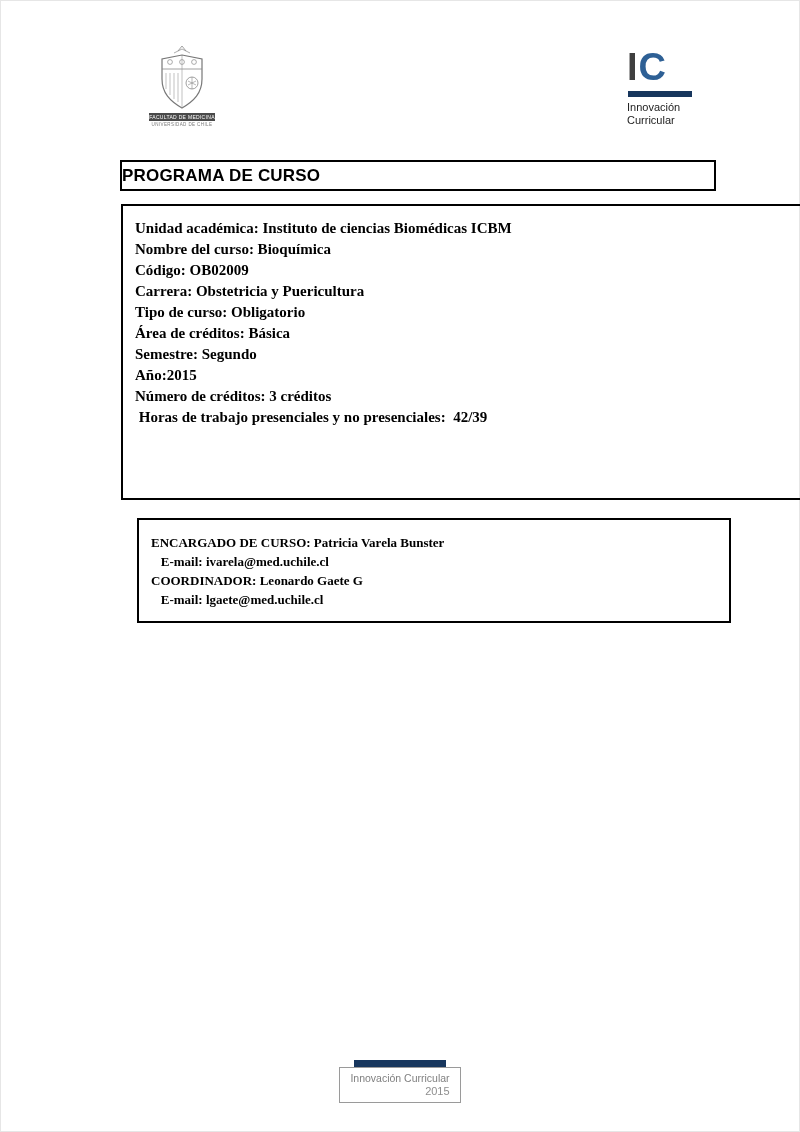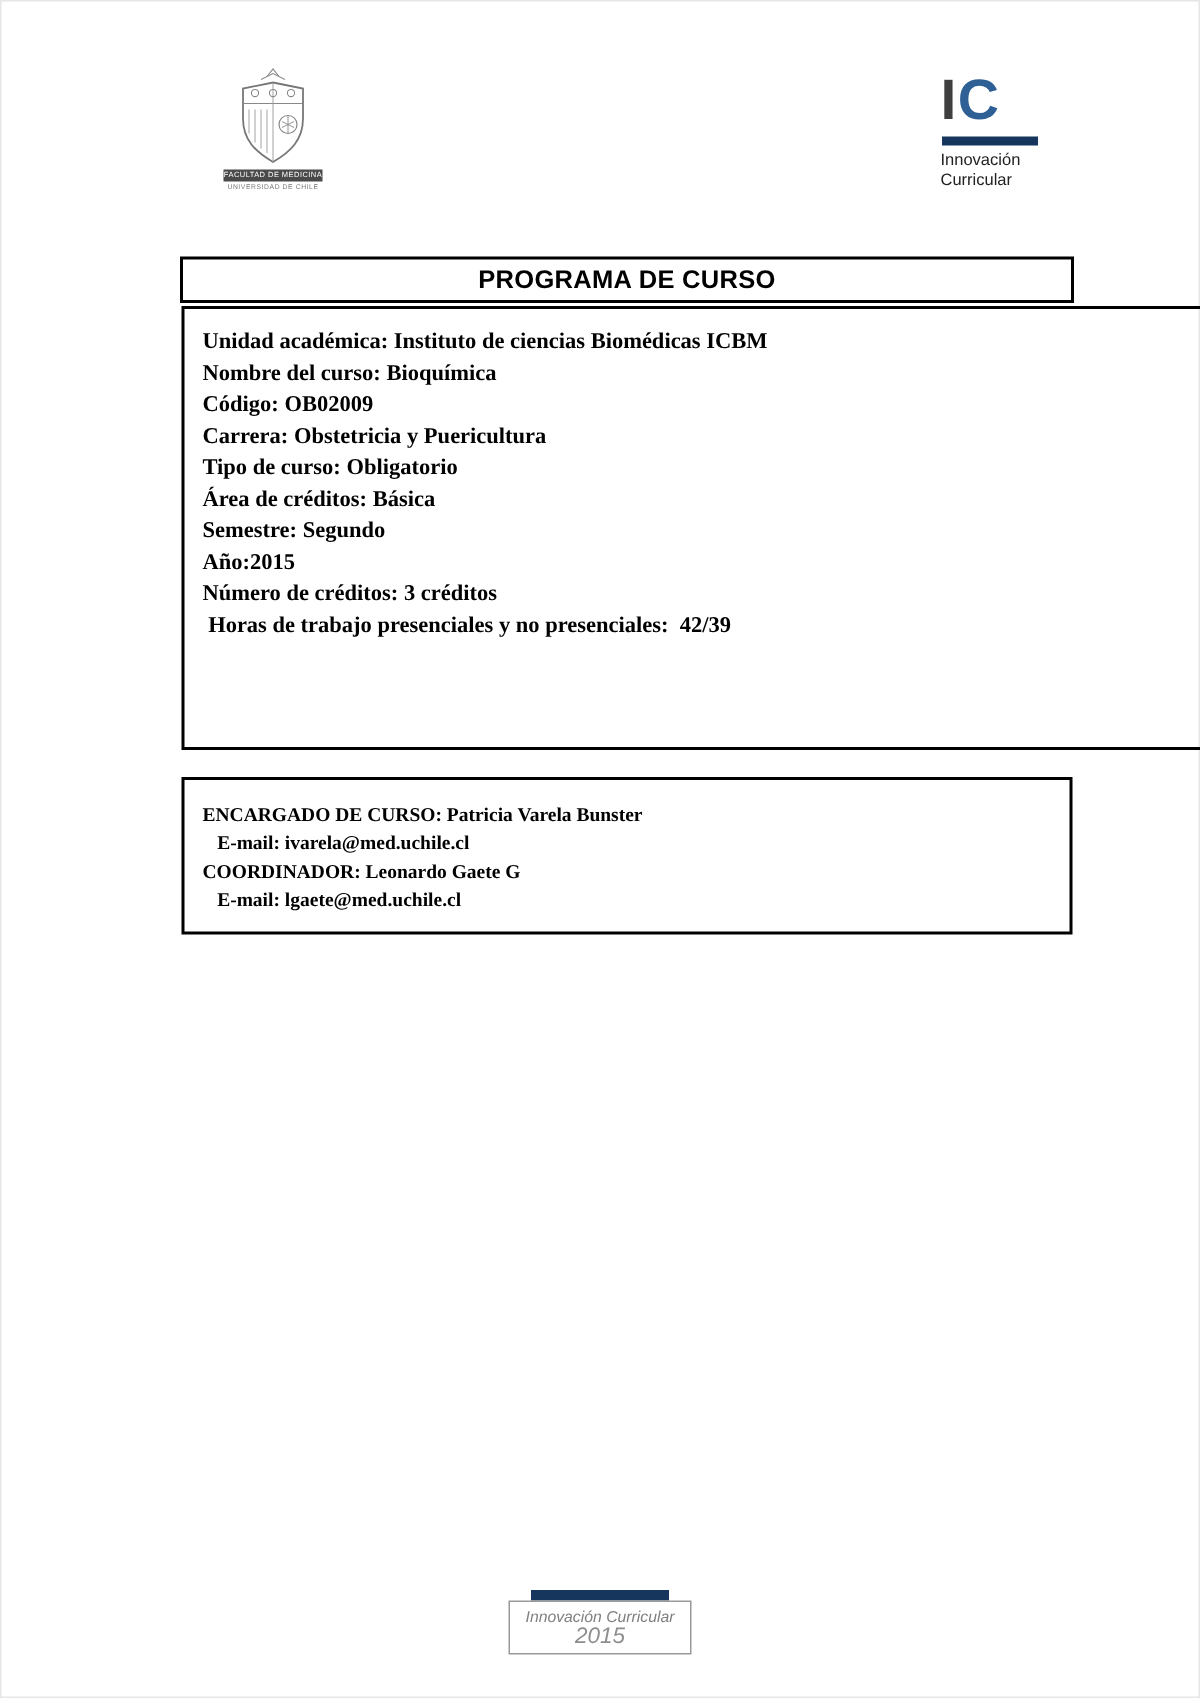--- a/index.html
+++ b/index.html
@@ -75,27 +75,27 @@
     margin-top: 4px;
     font-size: 11px;
     line-height: 13px;
     color: #222;
   }
 
   
   .title-box {
     position: absolute;
     left: 119px;
-    top: 170px;
+    top: 159px;
     width: 596px;
     height: 31px;
     border: 2px solid #000;
     display: flex;
     align-items: center;
-    justify-content: center;
+    justify-content: flex-start;
   }
   .title-box .title {
     font-family: "Liberation Sans", sans-serif;
     font-weight: bold;
     font-size: 17px;
     letter-spacing: 0.2px;
   }
 
   
   .course-box {
@@ -110,21 +110,21 @@
   .course-line {
     font-size: 15px;
     font-weight: bold;
     line-height: 21px;
     white-space: pre-wrap;
   }
 
   
   .staff-box {
     position: absolute;
-    left: 120px;
+    left: 136px;
     top: 517px;
     width: 594px;
     min-height: 104px;
     border: 2px solid #000;
     padding: 13px 12px 12px 12px;
   }
   .staff-line {
     font-size: 13px;
     font-weight: bold;
     line-height: 19px;
@@ -144,31 +144,30 @@
   }
   .footer-bar {
     width: 92px;
     height: 7px;
     background: #17365d;
   }
   .footer-box {
     margin-top: 0px;
     border: 1px solid #9a9a9a;
     padding: 4px 10px 5px 10px;
-    text-align: center;
+    text-align: right;
     min-width: 104px;
-    font-style: italic;
   }
   .footer-line1 {
     font-size: 10.5px;
     line-height: 13px;
     color: #808080;
   }
   .footer-line2 {
-    font-size: 15px;
+    font-size: 11px;
     line-height: 12px;
     color: #8e8e8e;
   }
 </style>
 </head>
 <body>
 
 <div class="page">
 
   <div class="crest">

